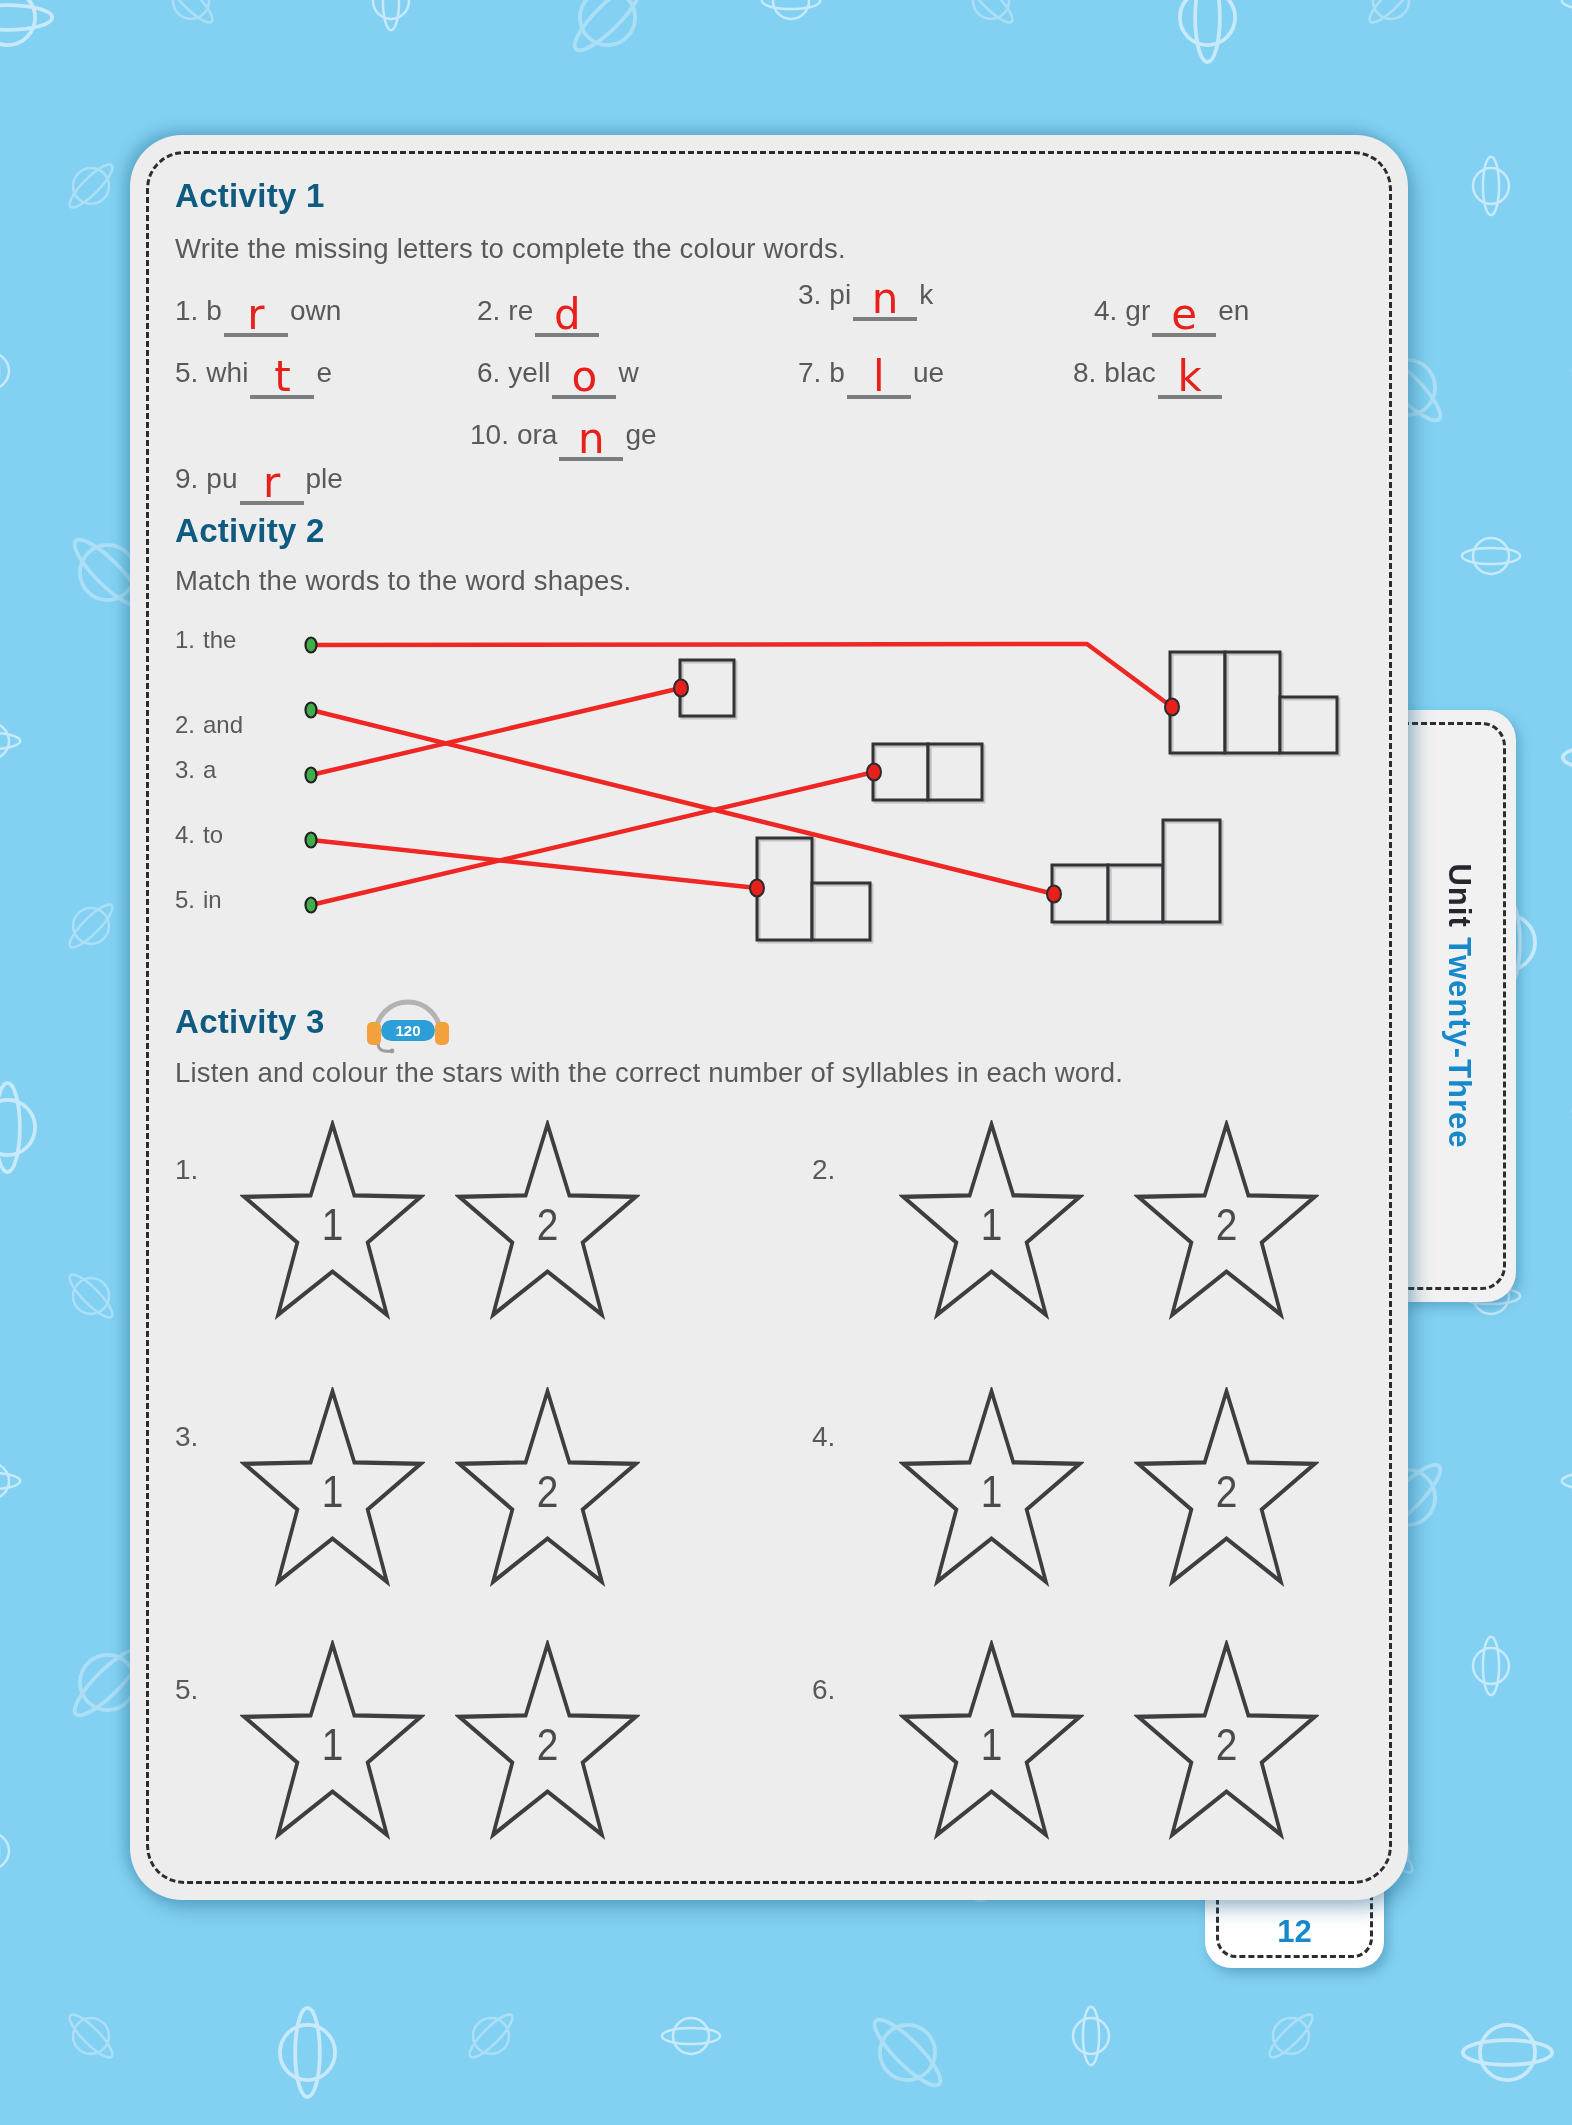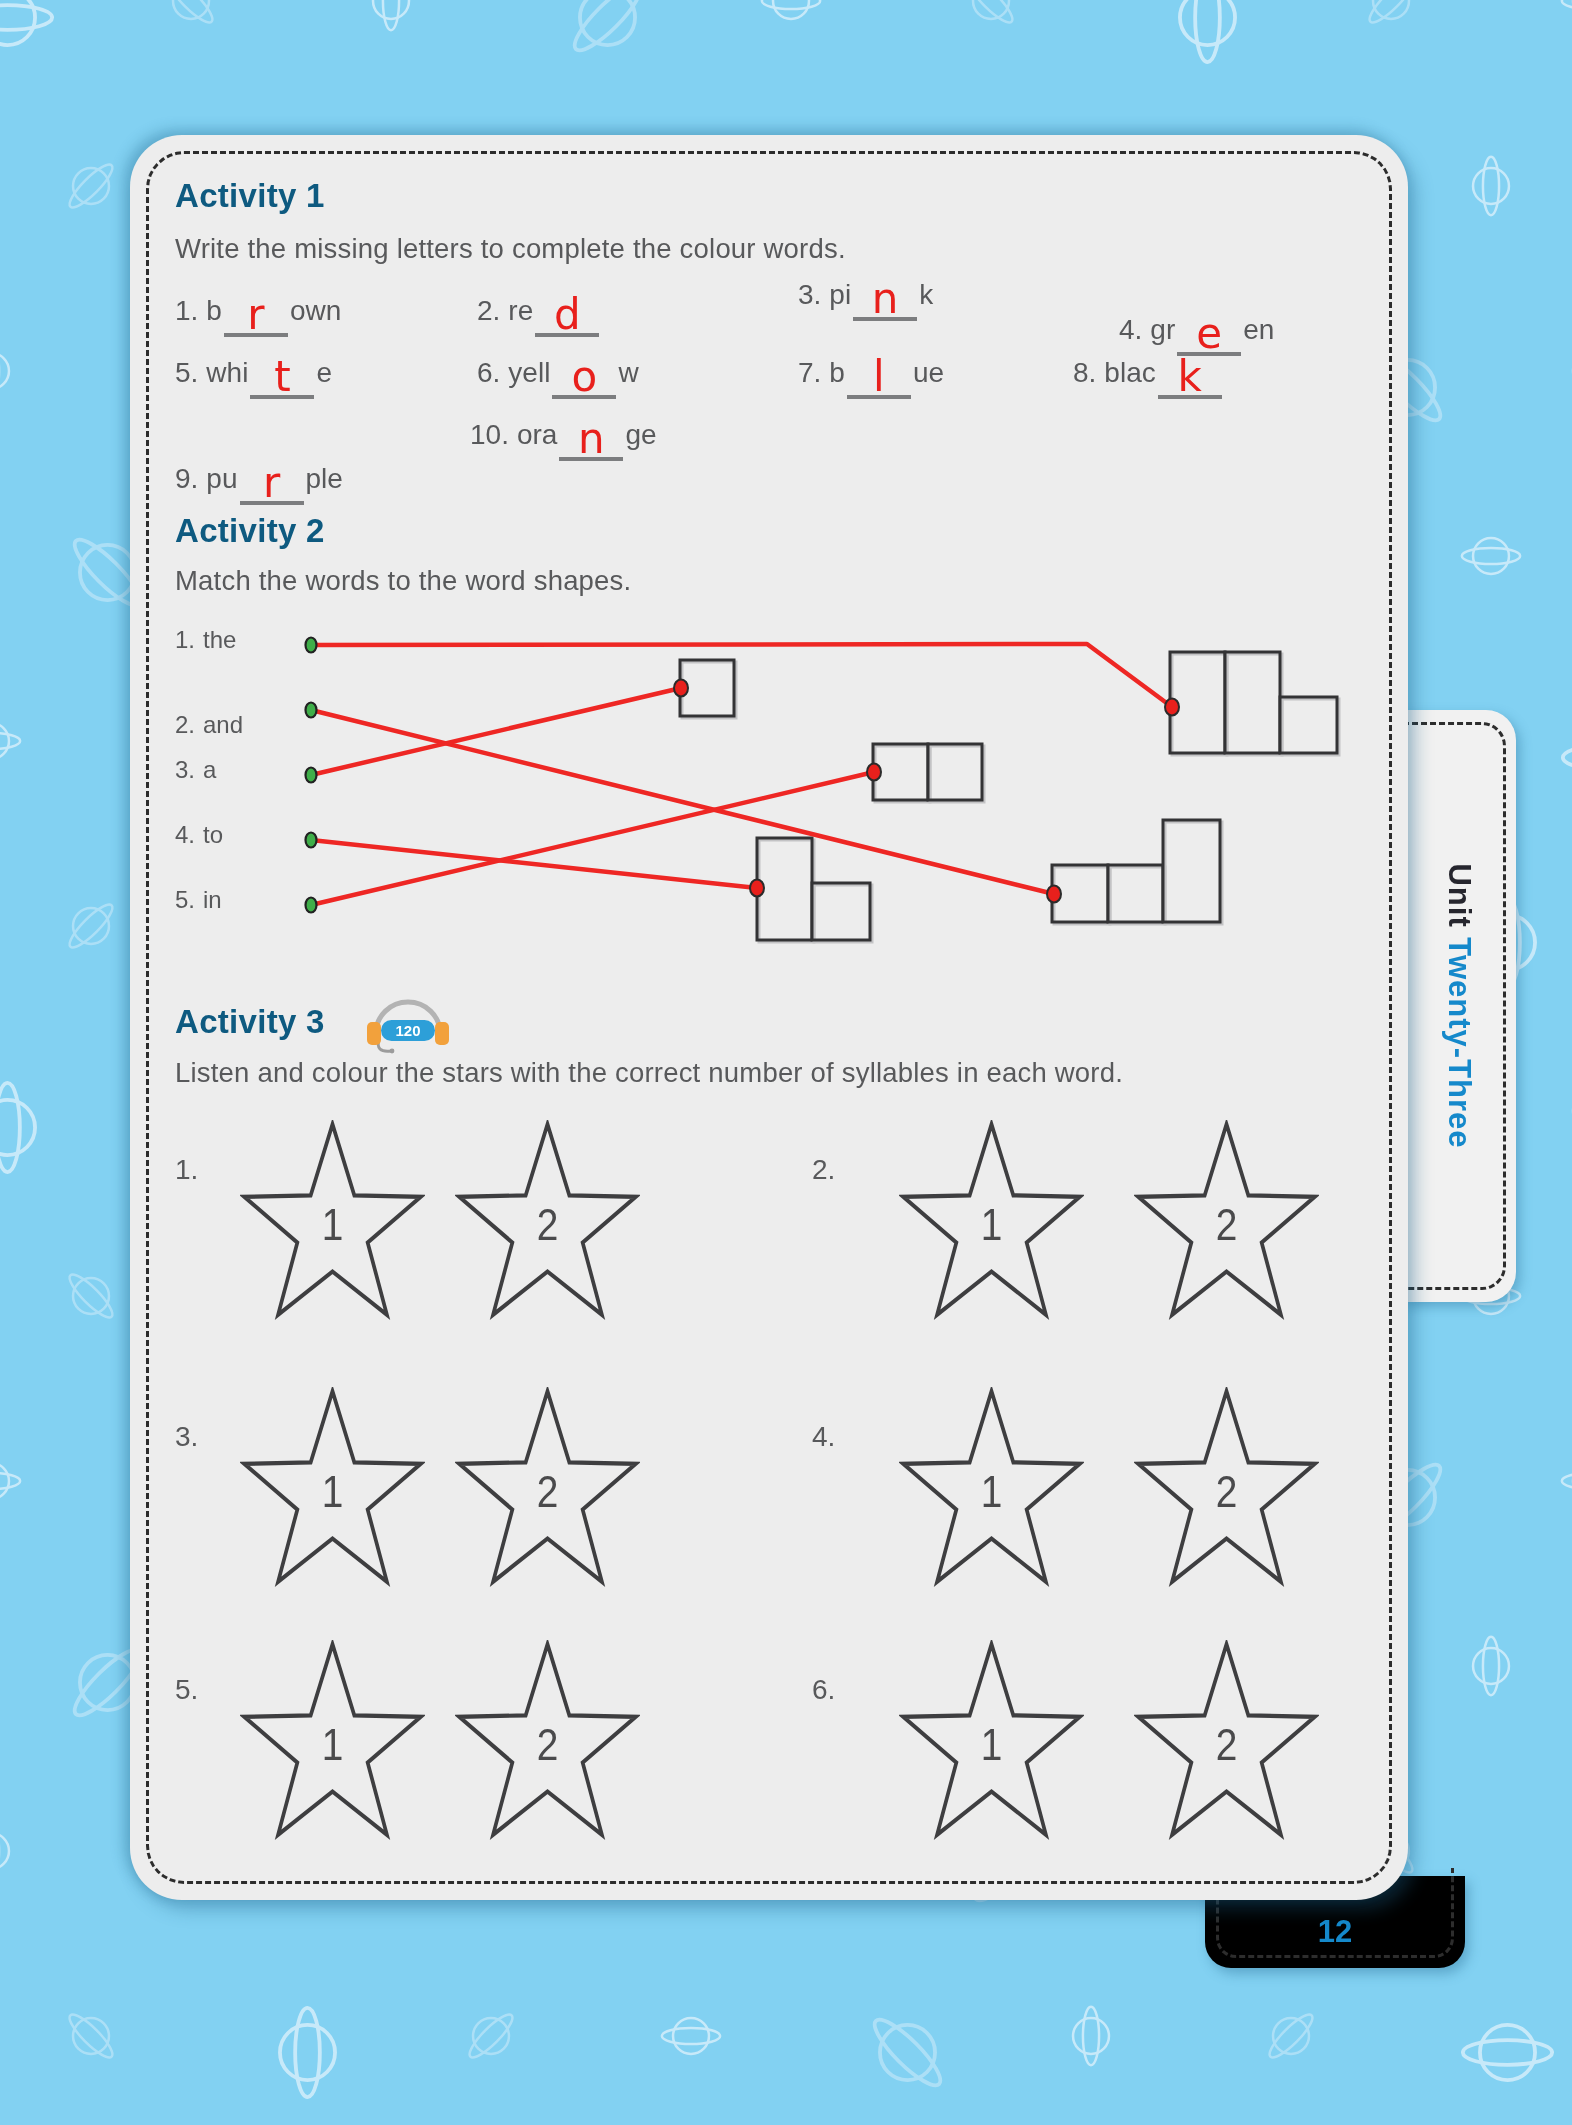--- a/index.html
+++ b/index.html
@@ -19,22 +19,22 @@
 
   .unit-tab{position:absolute;left:1402px;top:710px;width:114px;height:592px;z-index:2;
     background:#f1f1f1;border-radius:0 30px 30px 0;box-shadow:4px 5px 12px rgba(25,95,135,.35);}
   .unit-tab .dash{position:absolute;top:12px;bottom:12px;right:10px;left:-8px;
     border:3px dashed #2d2d2d;border-left:none;border-radius:0 24px 24px 0;}
   .unit-tab .vtext{position:absolute;left:50%;top:50%;transform:translate(-50%,-50%);
     writing-mode:vertical-rl;font-size:31px;font-weight:bold;white-space:nowrap;letter-spacing:1px;}
   .unit-tab .u{color:#26262e;}
   .unit-tab .t{color:var(--blue);}
 
-  .page-tab{position:absolute;left:1205px;top:1876px;width:260px;height:92px;z-index:2;
-    background:#000000;border-radius:0 0 26px 26px;box-shadow:4px 6px 12px rgba(25,95,135,.35);}
+  .page-tab{position:absolute;left:1205px;top:1876px;width:179px;height:92px;z-index:2;
+    background:#ffffff;border-radius:0 0 26px 26px;box-shadow:4px 6px 12px rgba(25,95,135,.35);}
   .page-tab .dash{position:absolute;left:11px;right:11px;bottom:10px;top:-8px;
     border:3px dashed #2d2d2d;border-top:none;border-radius:0 0 20px 20px;}
   .page-tab .num{position:absolute;width:100%;text-align:center;bottom:18px;
     font-weight:bold;font-size:31px;color:var(--blue);}
 
   
   .card{position:absolute;left:130px;top:135px;width:1278px;height:1765px;z-index:3;
     background:var(--card);border-radius:52px;
     box-shadow:-6px -5px 14px rgba(25,95,135,.32),7px 9px 18px rgba(25,95,135,.38);}
   .card > .dash{position:absolute;inset:16px;border:3px dashed #2c2c2c;border-radius:38px;}
@@ -495,21 +495,21 @@
     <div id="a1-items">
         <div class="a1-item" style="left: 45px; top: 152px;"><span class="num">1.</span><span>b</span><span class="blank">
             <span class="ink">r</span>
           </span><span>own</span></div>
         <div class="a1-item" style="left: 347px; top: 152px;"><span class="num">2.</span><span>re</span><span class="blank">
             <span class="ink">d</span>
           </span><span></span></div>
         <div class="a1-item" style="left: 668px; top: 136px;"><span class="num">3.</span><span>pi</span><span class="blank">
             <span class="ink">n</span>
           </span><span>k</span></div>
-        <div class="a1-item" style="left: 989px; top: 152px; margin-top: 19px;"><span class="num">4.</span><span>gr</span><span class="blank">
+        <div class="a1-item" style="left: 964px; top: 152px;"><span class="num">4.</span><span>gr</span><span class="blank">
             <span class="ink">e</span>
           </span><span>en</span></div>
         <div class="a1-item" style="left: 45px; top: 214px;"><span class="num">5.</span><span>whi</span><span class="blank">
             <span class="ink">t</span>
           </span><span>e</span></div>
         <div class="a1-item" style="left: 347px; top: 214px;"><span class="num">6.</span><span>yell</span><span class="blank">
             <span class="ink">o</span>
           </span><span>w</span></div>
         <div class="a1-item" style="left: 668px; top: 214px;"><span class="num">7.</span><span>b</span><span class="blank">
             <span class="ink">l</span>

